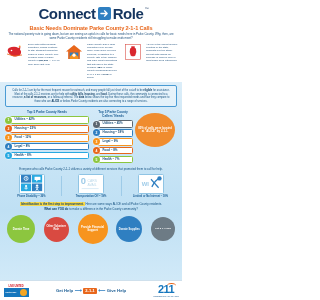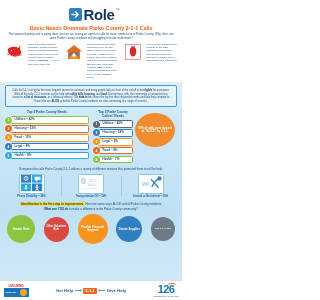--- a/index.html
+++ b/index.html
@@ -314,20 +314,21 @@
     border-radius: 50% / 100% 100% 0 0;
   }
 </style>
 </head>
 <body>
 
 <div id="page">
 
   <div class="header">
     <div class="logo">
+      <span class="logo-word">Connect</span>
       <span class="logo-arrow">
         <svg width="9" height="9" viewBox="0 0 10 10">
             <path d="M1 5 H7 M5 2 L8 5 L5 8" stroke="#ffffff" stroke-width="1.4" fill="none" stroke-linecap="round" stroke-linejoin="round"></path>
           </svg>
       </span>
       <span class="logo-word">Role</span>
       <span class="logo-tm">™</span>
     </div>
     <div class="headline">Basic Needs Dominate Parke County 2-1-1 Calls</div>
     <div class="intro">The national poverty rate is going down, but we are seeing an uptick in calls for basic needs here in Parke County. Why, then, are some Parke County residents still struggling to make ends meet?</div>
@@ -525,21 +526,21 @@
     <div class="helpbar">
       <span>Get Help</span>
       <span class="arrow-r">⟶</span>
       <span class="num">2-1-1</span>
       <span class="arrow-l">⟵</span>
       <span>Give Help</span>
     </div>
 
     <div class="logo211">
       <span class="logo211-num">
-        <span>126</span>
+        <span>211</span>
         <span class="swoosh"></span>
       </span>
       <span class="logo211-sub">CONNECTING YOU TO HELP</span>
     </div>
 
   </div>
 
 </div>
 
 </body></html>

